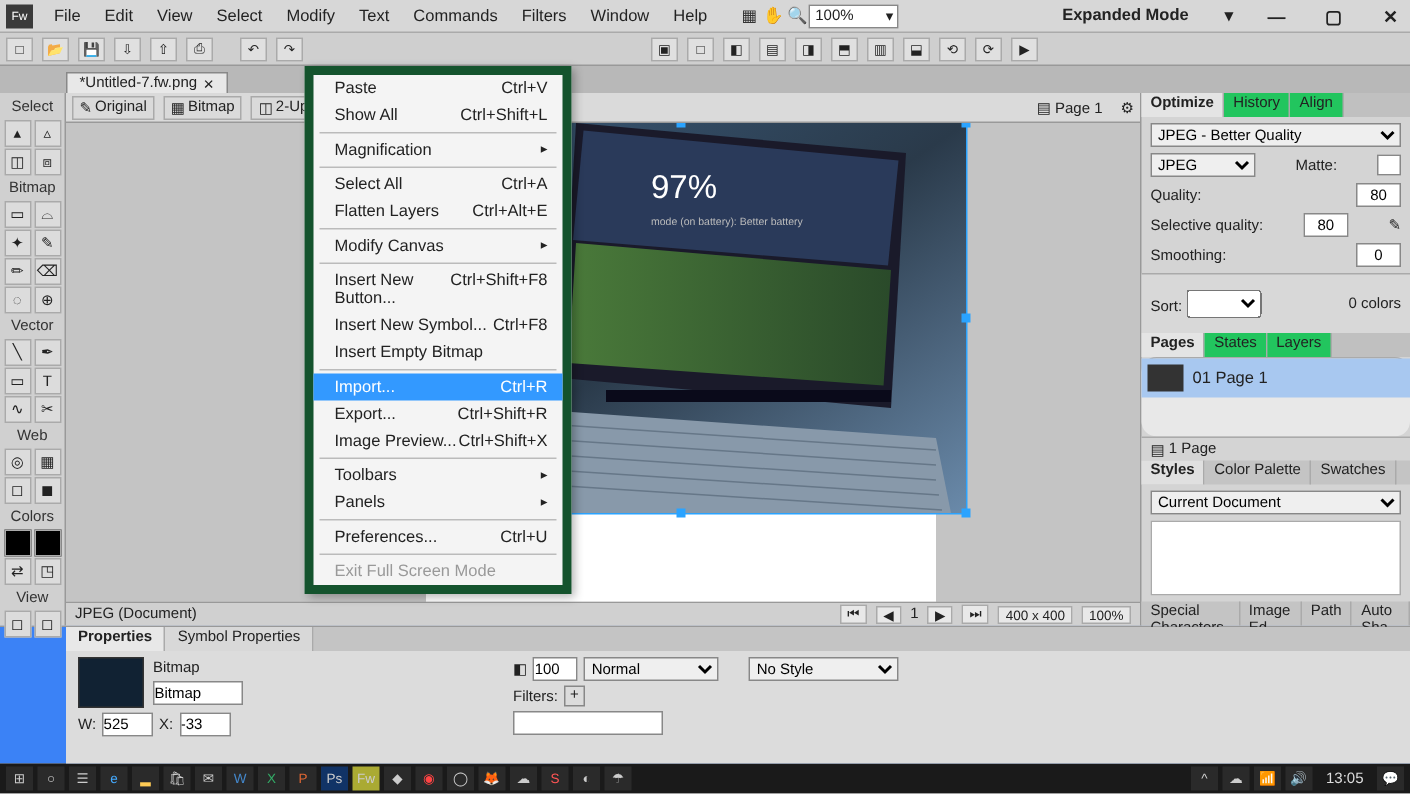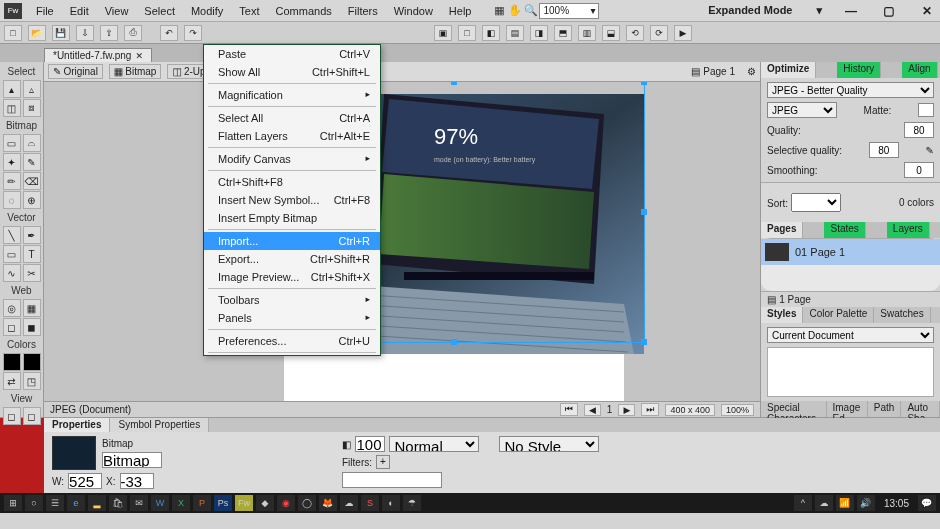--- a/index.html
+++ b/index.html
@@ -28,49 +28,49 @@
   .viewbar .vb { display:flex; align-items:center; gap:2px; padding:1px 4px; border:1px solid #aaa;}
   .viewbar .spacer { flex:1; }
   .viewbar .page { padding:1px 6px; }
   .canvas { flex:1; background:#c4c4c4; position:relative; overflow:hidden; }
   .artboard { position:absolute; left:240px; top:20px; width:340px; height:300px; background:#fff; }
   .selection { position:absolute; left:220px; top:0px; width:380px; height:260px; outline:1px solid #2aa3ff; }
   .selection .h { position:absolute; width:6px; height:6px; background:#2aa3ff; }
   .selection .tl{top:-3px;left:-3px}.selection .tr{top:-3px;right:-3px}.selection .bl{bottom:-3px;left:-3px}.selection .br{bottom:-3px;right:-3px}
   .selection .tm{top:-3px;left:50%;margin-left:-3px}.selection .bm{bottom:-3px;left:50%;margin-left:-3px}
   .selection .ml{left:-3px;top:50%;margin-top:-3px}.selection .mr{right:-3px;top:50%;margin-top:-3px}
-  .photo { position:absolute; left:220px; top:12px; width:380px; height:260px; overflow:hidden; }
+  .photo { position:absolute; left:220px; top:0; width:380px; height:260px; overflow:hidden; }
   .photo svg { width:100%; height:100%; }
   .statusbar { height:16px; background:#d0d0d0; border-top:1px solid #999; display:flex; align-items:center; font-size:10px; padding:0 6px; gap:6px;}
   .statusbar .spacer{flex:1;}
   .statusbar .ctl{ padding:0 4px; border:1px solid #aaa; background:#e8e8e8; font-size:9px;}
   .rightpanel { width:180px; background:#d4d4d4; border-left:1px solid #999; display:flex; flex-direction:column; }
-  .ptabs { display:flex; background:#c0c0c0; height:16px;gap:21px; }
+  .ptabs { display:flex; background:#c0c0c0; height:16px; }
   .ptabs .pt { padding:1px 6px; font-size:10px; border-right:1px solid #aaa; background:#22c55e;}
   .ptabs .pt.active { background:#e4e4e4; font-weight:bold;}
   .pbody { padding:4px 6px; font-size:10px; display:flex; flex-direction:column; gap:4px;}
   .pbody .row { display:flex; align-items:center; justify-content:space-between; gap:4px;}
   .pbody select, .pbody input { font-size:10px; height:16px; border:1px solid #888;}
   .pbody input[type=text]{ width:30px; text-align:center;}
   .swatches { height:40px; background:#d8d8d8; border-top:1px solid #aaa; padding:4px 6px; font-size:10px; display:flex; align-items:center; justify-content:space-between;}
   .pageslist { flex:1; background:#e8e8e8; border-top:1px solid #aaa;border-radius:10px; }
   .pageitem { display:flex; align-items:center; gap:6px; padding:4px; background:#a8c8f0; }
   .pageitem .thumb { width:24px; height:18px; background:#333; }
   .pagefoot { height:16px; border-top:1px solid #aaa; background:#d4d4d4; font-size:10px; padding:0 6px; display:flex; align-items:center;}
-  .bottompanel { height:76px; background:#b91c1c; border-top:1px solid #999; display:flex; }
+  .bottompanel { height:92px; background:#3b82f6; border-top:1px solid #999; display:flex; }
   .bottompanel .left { width:44px; }
   .bottompanel .props { flex:1; display:flex; flex-direction:column; }
   .bottompanel .ptabs2 { display:flex; height:16px; background:#c4c4c4;}
   .bottompanel .ptabs2 .pt { padding:1px 8px; font-size:10px; background:#d8d8d8; border-right:1px solid #aaa;}
   .bottompanel .ptabs2 .pt.active{ background:#e8e8e8; font-weight:bold;}
   .bottompanel .pcontent { flex:1; background:#dcdcdc; display:flex; padding:4px 8px; gap:20px; align-items:flex-start;}
   .bottompanel .thumb { width:44px; height:34px; background:#123; border:1px solid #333;}
   .bottompanel .col { display:flex; flex-direction:column; gap:3px; font-size:10px;}
-  .bottompanel input, .bottompanel select { font-size:15px; height:16px; border:1px solid #888;}
-  .contextmenu { position:absolute; left:203px; top:44px; width:178px; background:#f4f4f4; border:1px solid #14532d; box-shadow:2px 2px 6px rgba(0,0,0,.3); z-index:100;}
+  .bottompanel input, .bottompanel select { font-size:10px; height:16px; border:1px solid #888;}
+  .contextmenu { position:absolute; left:203px; top:44px; width:178px; background:#f4f4f4; border:6px solid #14532d; box-shadow:2px 2px 6px rgba(0,0,0,.3); z-index:100;}
   .contextmenu .mi { display:flex; justify-content:space-between; padding:3px 10px 3px 14px; font-size:11px;}
   .contextmenu .mi.sel { background:#3399ff; color:#fff;gap:48px;}
   .contextmenu .mi.dis { color:#999;}
   .contextmenu .sep { height:1px; background:#bbb; margin:2px 4px;}
   .contextmenu .sub::after { content:"▸"; font-size:9px;}
   .taskbar { height:20px; background:#1a1a1a; display:flex; align-items:center; padding:0 4px; gap:3px;}
   .taskbar .ti { width:18px; height:16px; background:#2a2a2a; display:flex; align-items:center; justify-content:center; font-size:9px; color:#ccc;}
   .taskbar .spacer{flex:1;}
   .taskbar .clock{ color:#ddd; font-size:10px; padding:0 6px;}
   .styletabs { display:flex; background:#c4c4c4; height:16px; }
@@ -408,20 +408,21 @@
   <div class="mi">
       <span>Flatten Layers</span>
       <span>Ctrl+Alt+E</span>
     </div>
   <div class="sep"></div>
   <div class="mi sub">
       <span>Modify Canvas</span>
     </div>
   <div class="sep"></div>
   <div class="mi">
+      <span>Insert New Button...</span>
       <span>Ctrl+Shift+F8</span>
     </div>
   <div class="mi">
       <span>Insert New Symbol...</span>
       <span>Ctrl+F8</span>
     </div>
   <div class="mi">
       <span>Insert Empty Bitmap</span>
     </div>
   <div class="sep"></div>
@@ -443,20 +444,23 @@
     </div>
   <div class="mi sub">
       <span>Panels</span>
     </div>
   <div class="sep"></div>
   <div class="mi">
       <span>Preferences...</span>
       <span>Ctrl+U</span>
     </div>
   <div class="sep"></div>
+  <div class="mi dis">
+      <span>Exit Full Screen Mode</span>
+    </div>
 </div>
 
 <div class="taskbar">
   <div class="ti">⊞</div>
   <div class="ti">○</div>
   <div class="ti">☰</div>
   <div class="ti" style="color:#4af">e</div>
   <div class="ti" style="color:#fc5">▂</div>
   <div class="ti">🛍</div>
   <div class="ti">✉</div>

